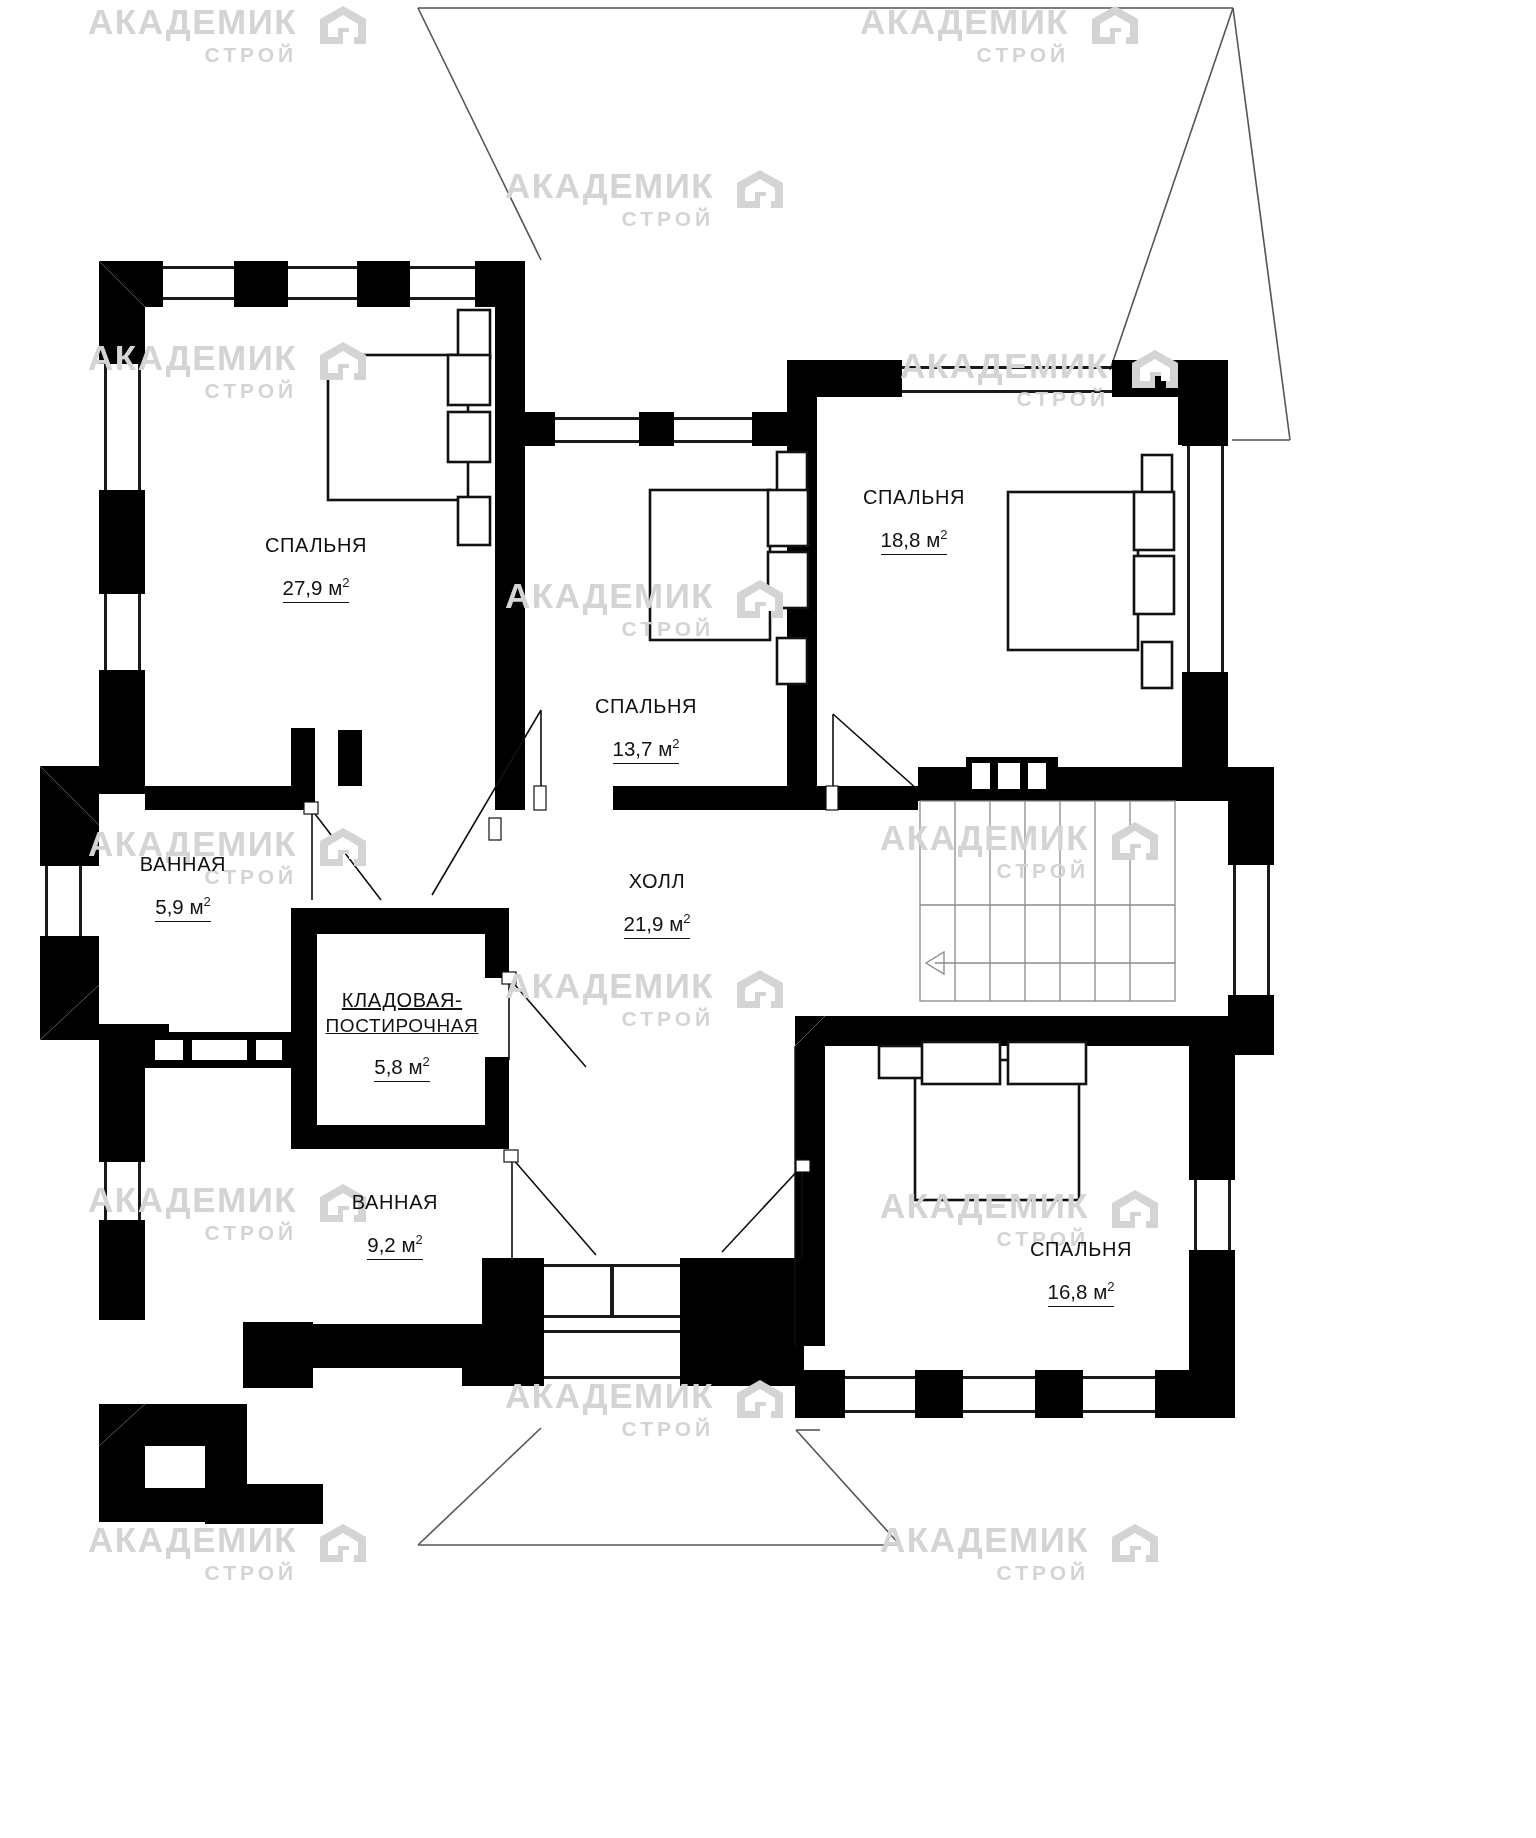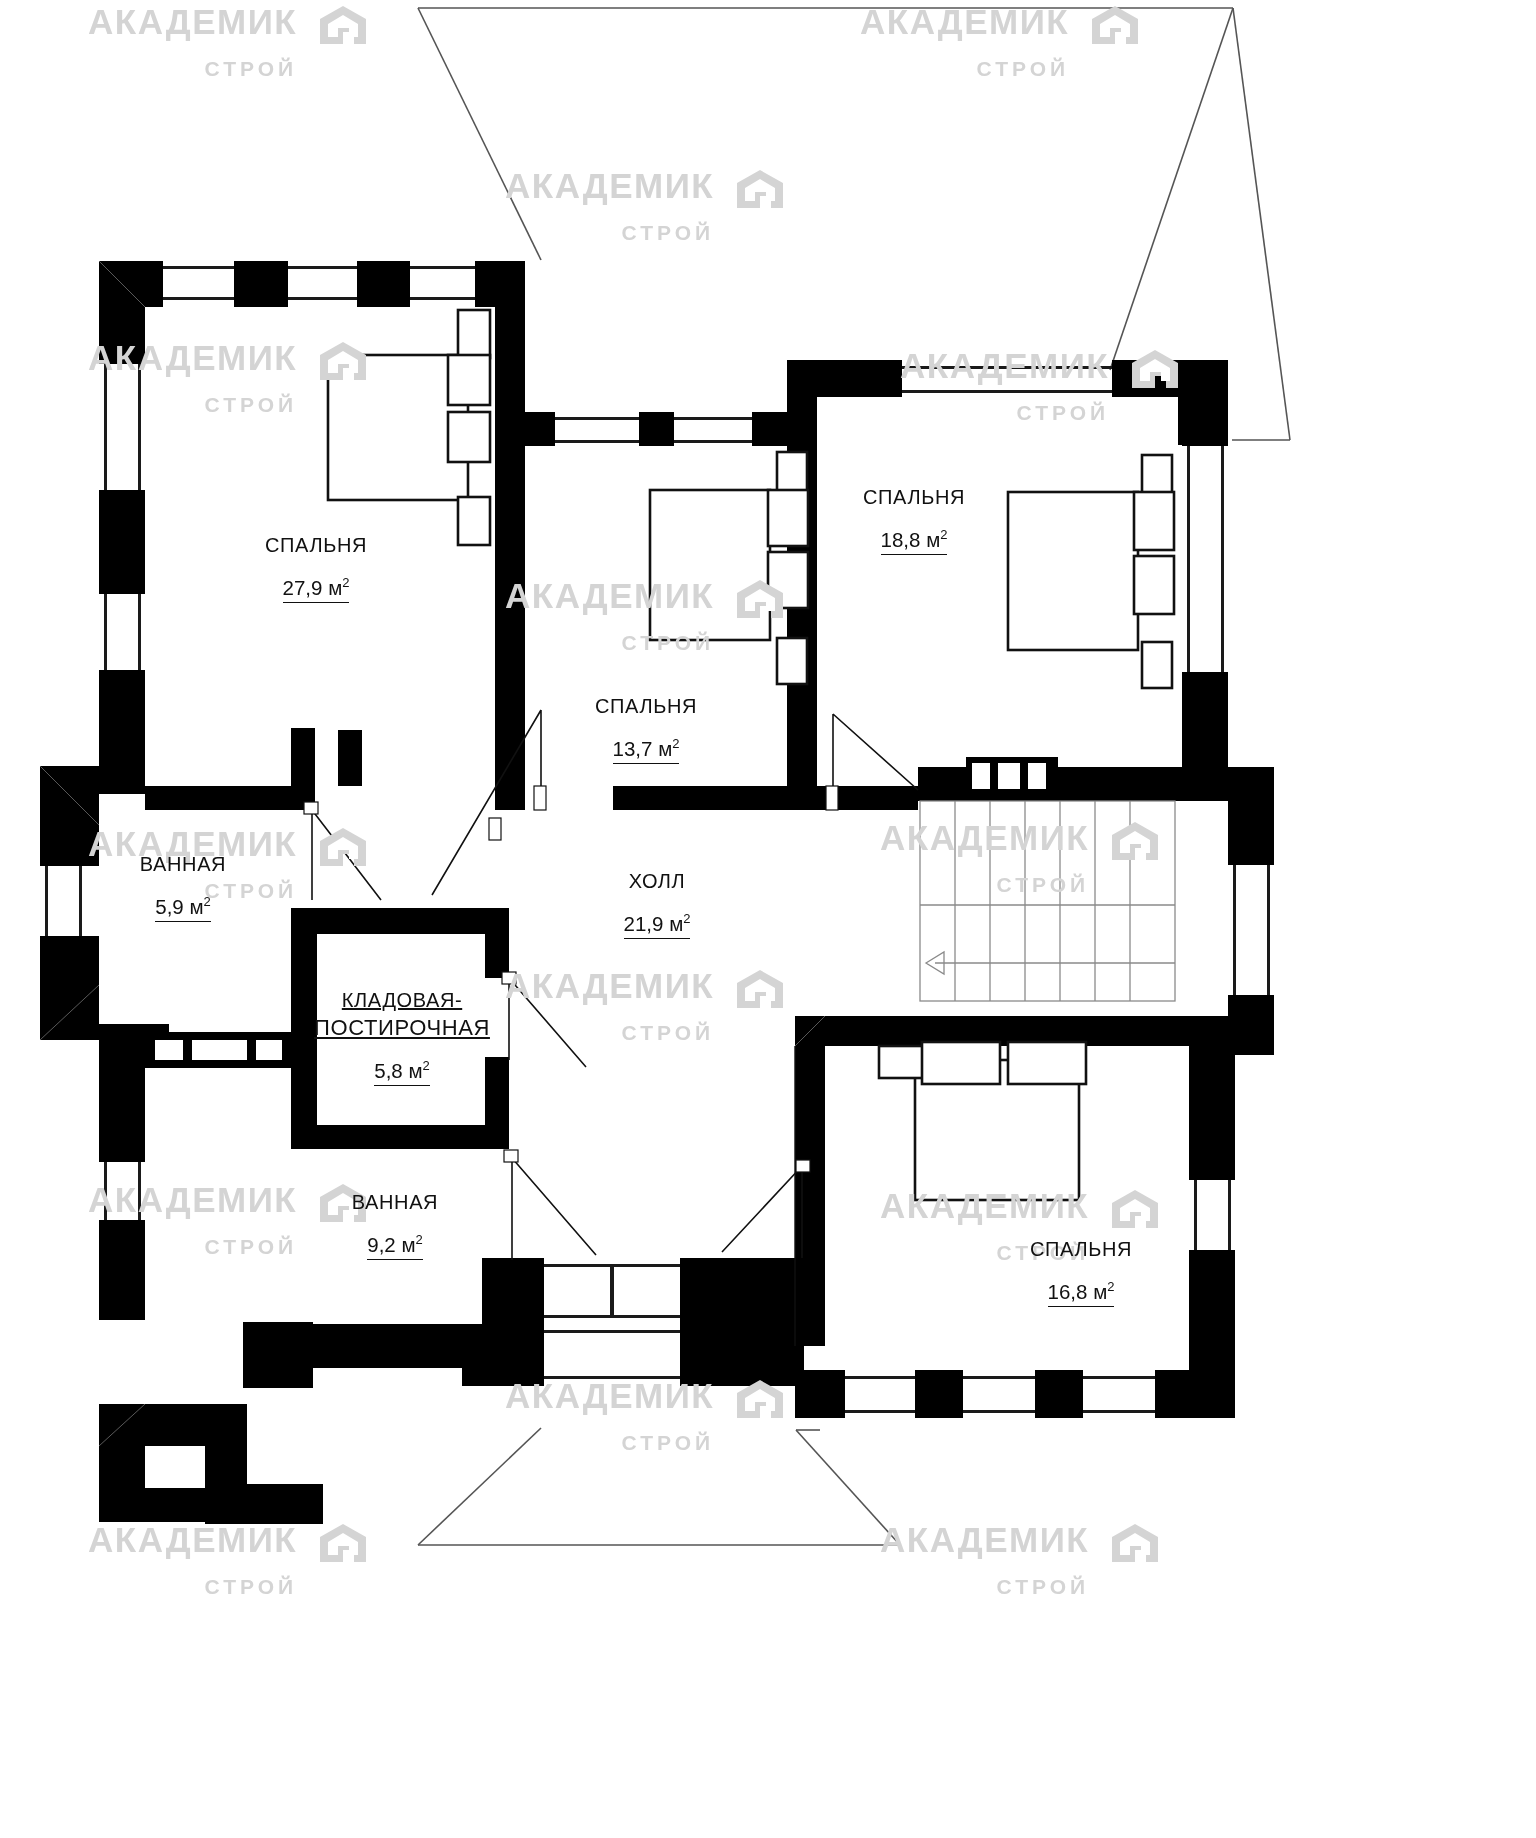--- a/index.html
+++ b/index.html
@@ -52,42 +52,42 @@
     font-size: 35px;
     font-weight: bold;
     letter-spacing: 1.5px;
     color: #d4d4d4;
   }
   .wm-sub {
     font-size: 21px;
     font-weight: bold;
     letter-spacing: 4px;
     color: #d4d4d4;
-    margin-top: 19px;
+    margin-top: 5px;
   }
   .wm-logo {
     width: 52px;
     height: 52px;
     flex: none;
   }
   
   .room-label {
     position: absolute;
     text-align: center;
     color: #111111;
     line-height: 1.28;
     white-space: nowrap;
   }
   .room-label .rname {
     font-size: 20px;
     letter-spacing: 0.6px;
     display: block;
   }
   .room-label .rname2 {
-    font-size: 22px;
+    font-size: 19px;
     letter-spacing: 0.6px;
     display: block;
   }
   .room-label .rarea {
     font-size: 20.5px;
     display: inline-block;
     border-bottom: 1.6px solid #111;
     padding-bottom: 1px;
     margin-top: 16px;
   }

